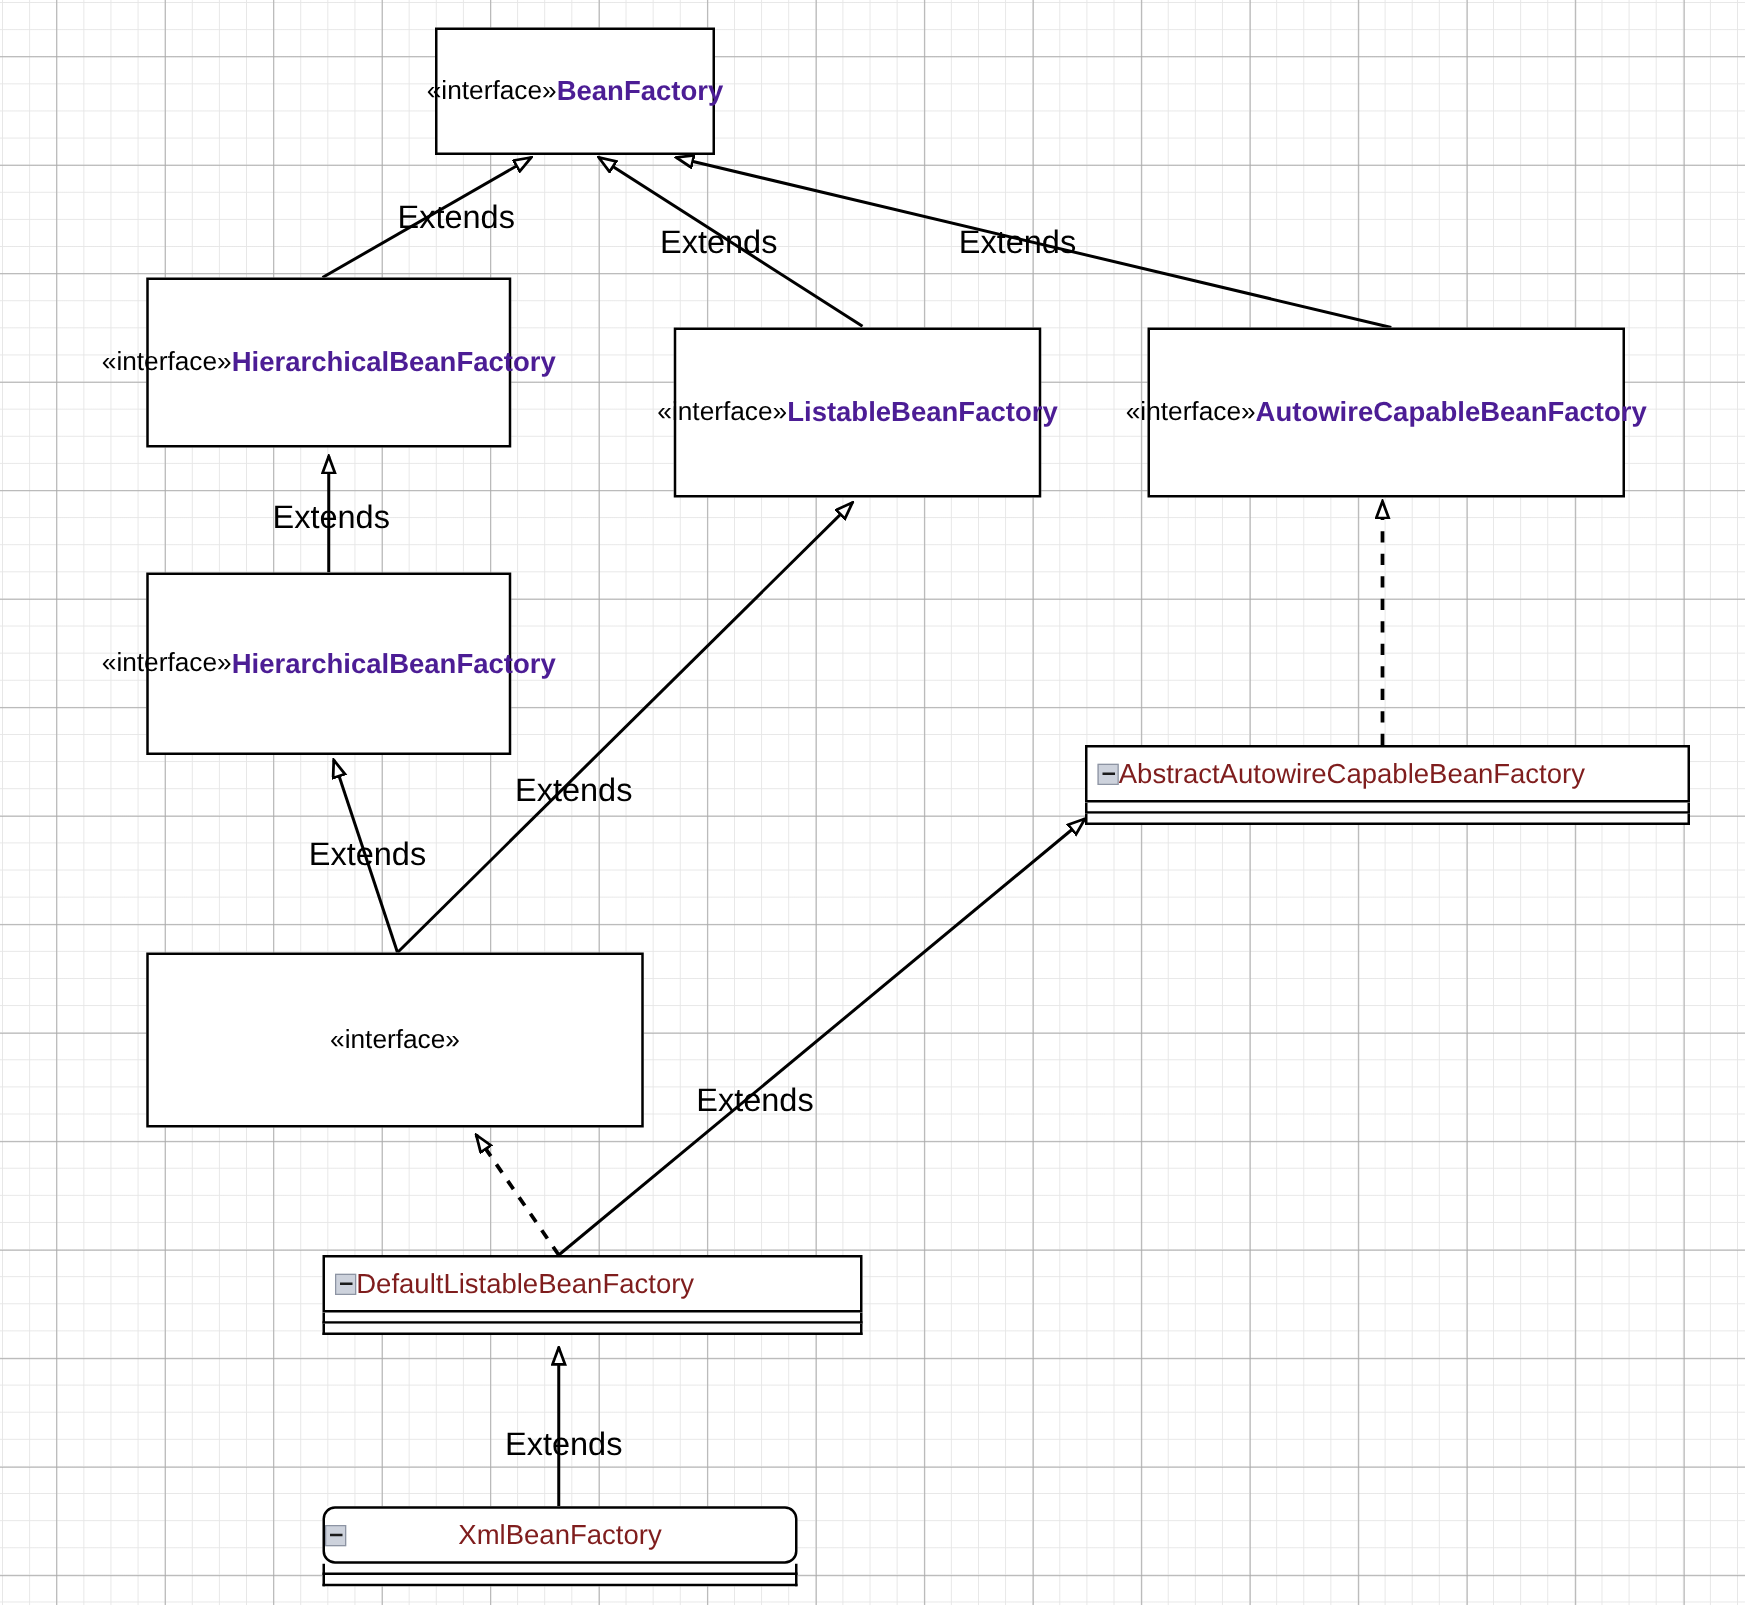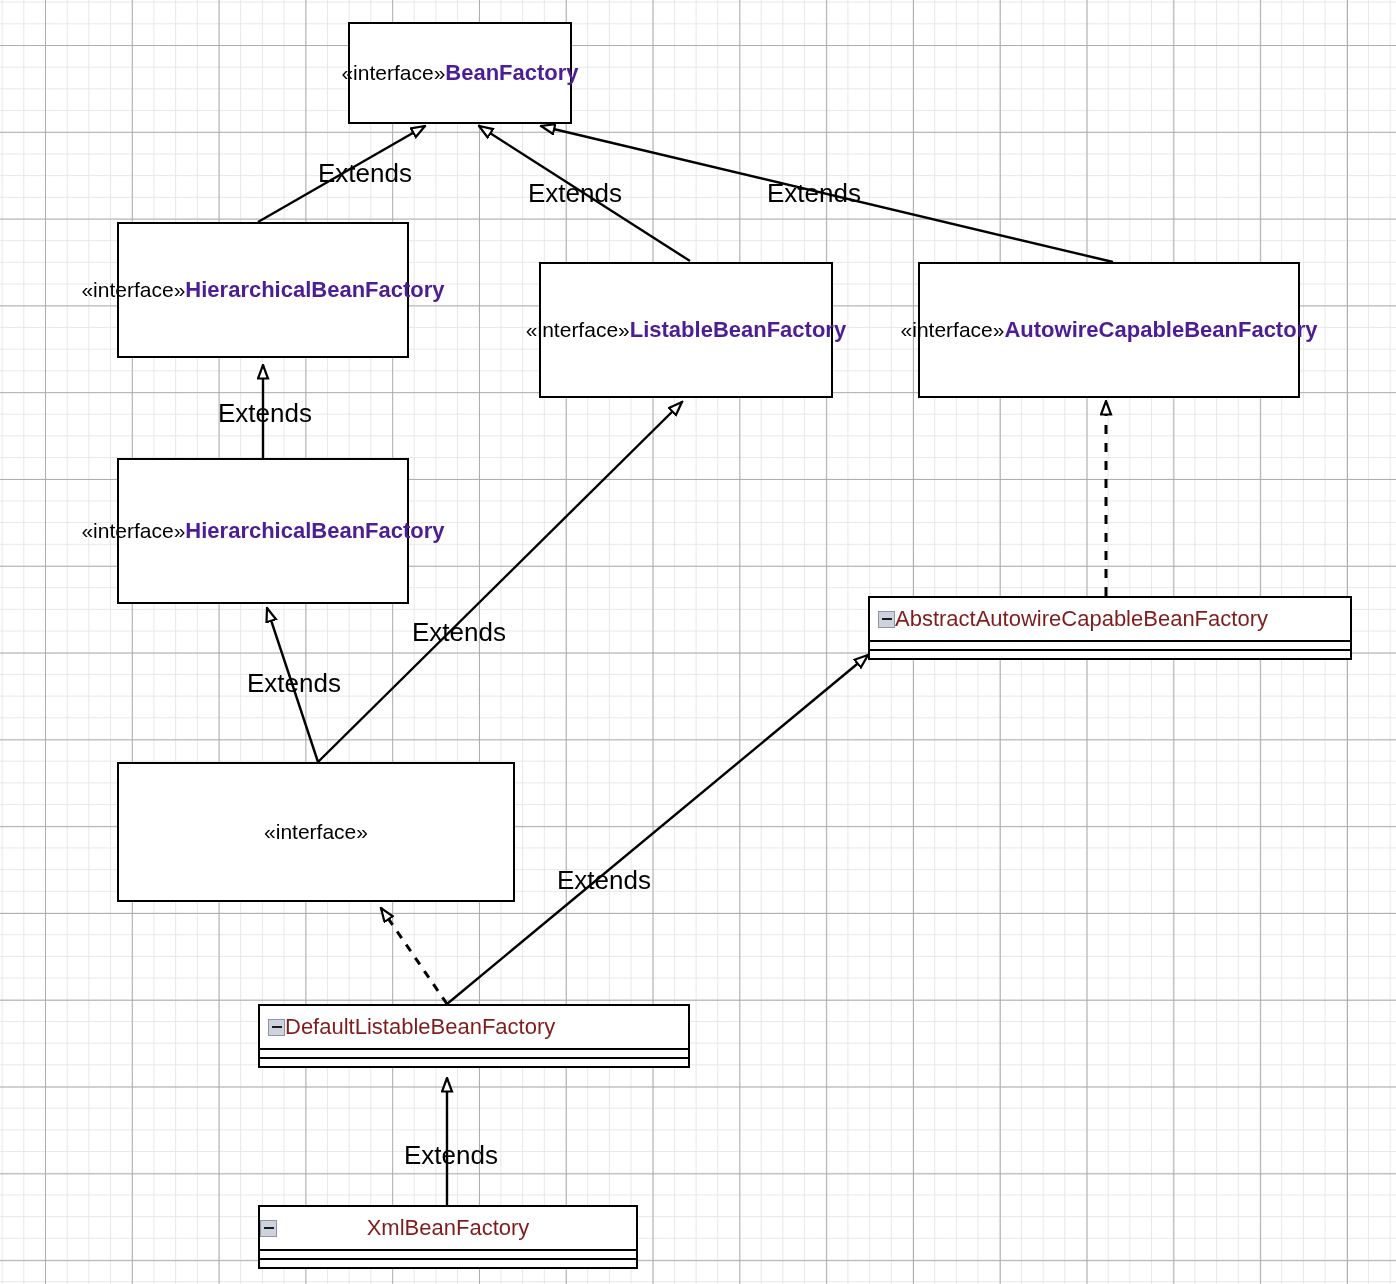--- a/index.html
+++ b/index.html
@@ -222,21 +222,21 @@
   <div class="cls" style="left:258px; top:1004px; width:432px;">
     <div class="hdr" style="padding-left:8px;">
       <span class="minus-icon"></span>
       <span class="title">DefaultListableBeanFactory</span>
     </div>
     <div class="comp"></div>
     <div class="comp"></div>
   </div>
 
   <div class="cls" style="left:258px; top:1205px; width:380px;">
-    <div class="hdr" style="padding-left:0; justify-content:flex-start;">
+    <div class="hdr" style="padding-left:0; justify-content:flex-start;border-radius:10px;">
       <span class="minus-icon"></span>
       <span class="title" style="flex:1; text-align:center; padding-right:17px;">XmlBeanFactory</span>
     </div>
     <div class="comp"></div>
     <div class="comp"></div>
   </div>
 
 </div>
 
 </body></html>

